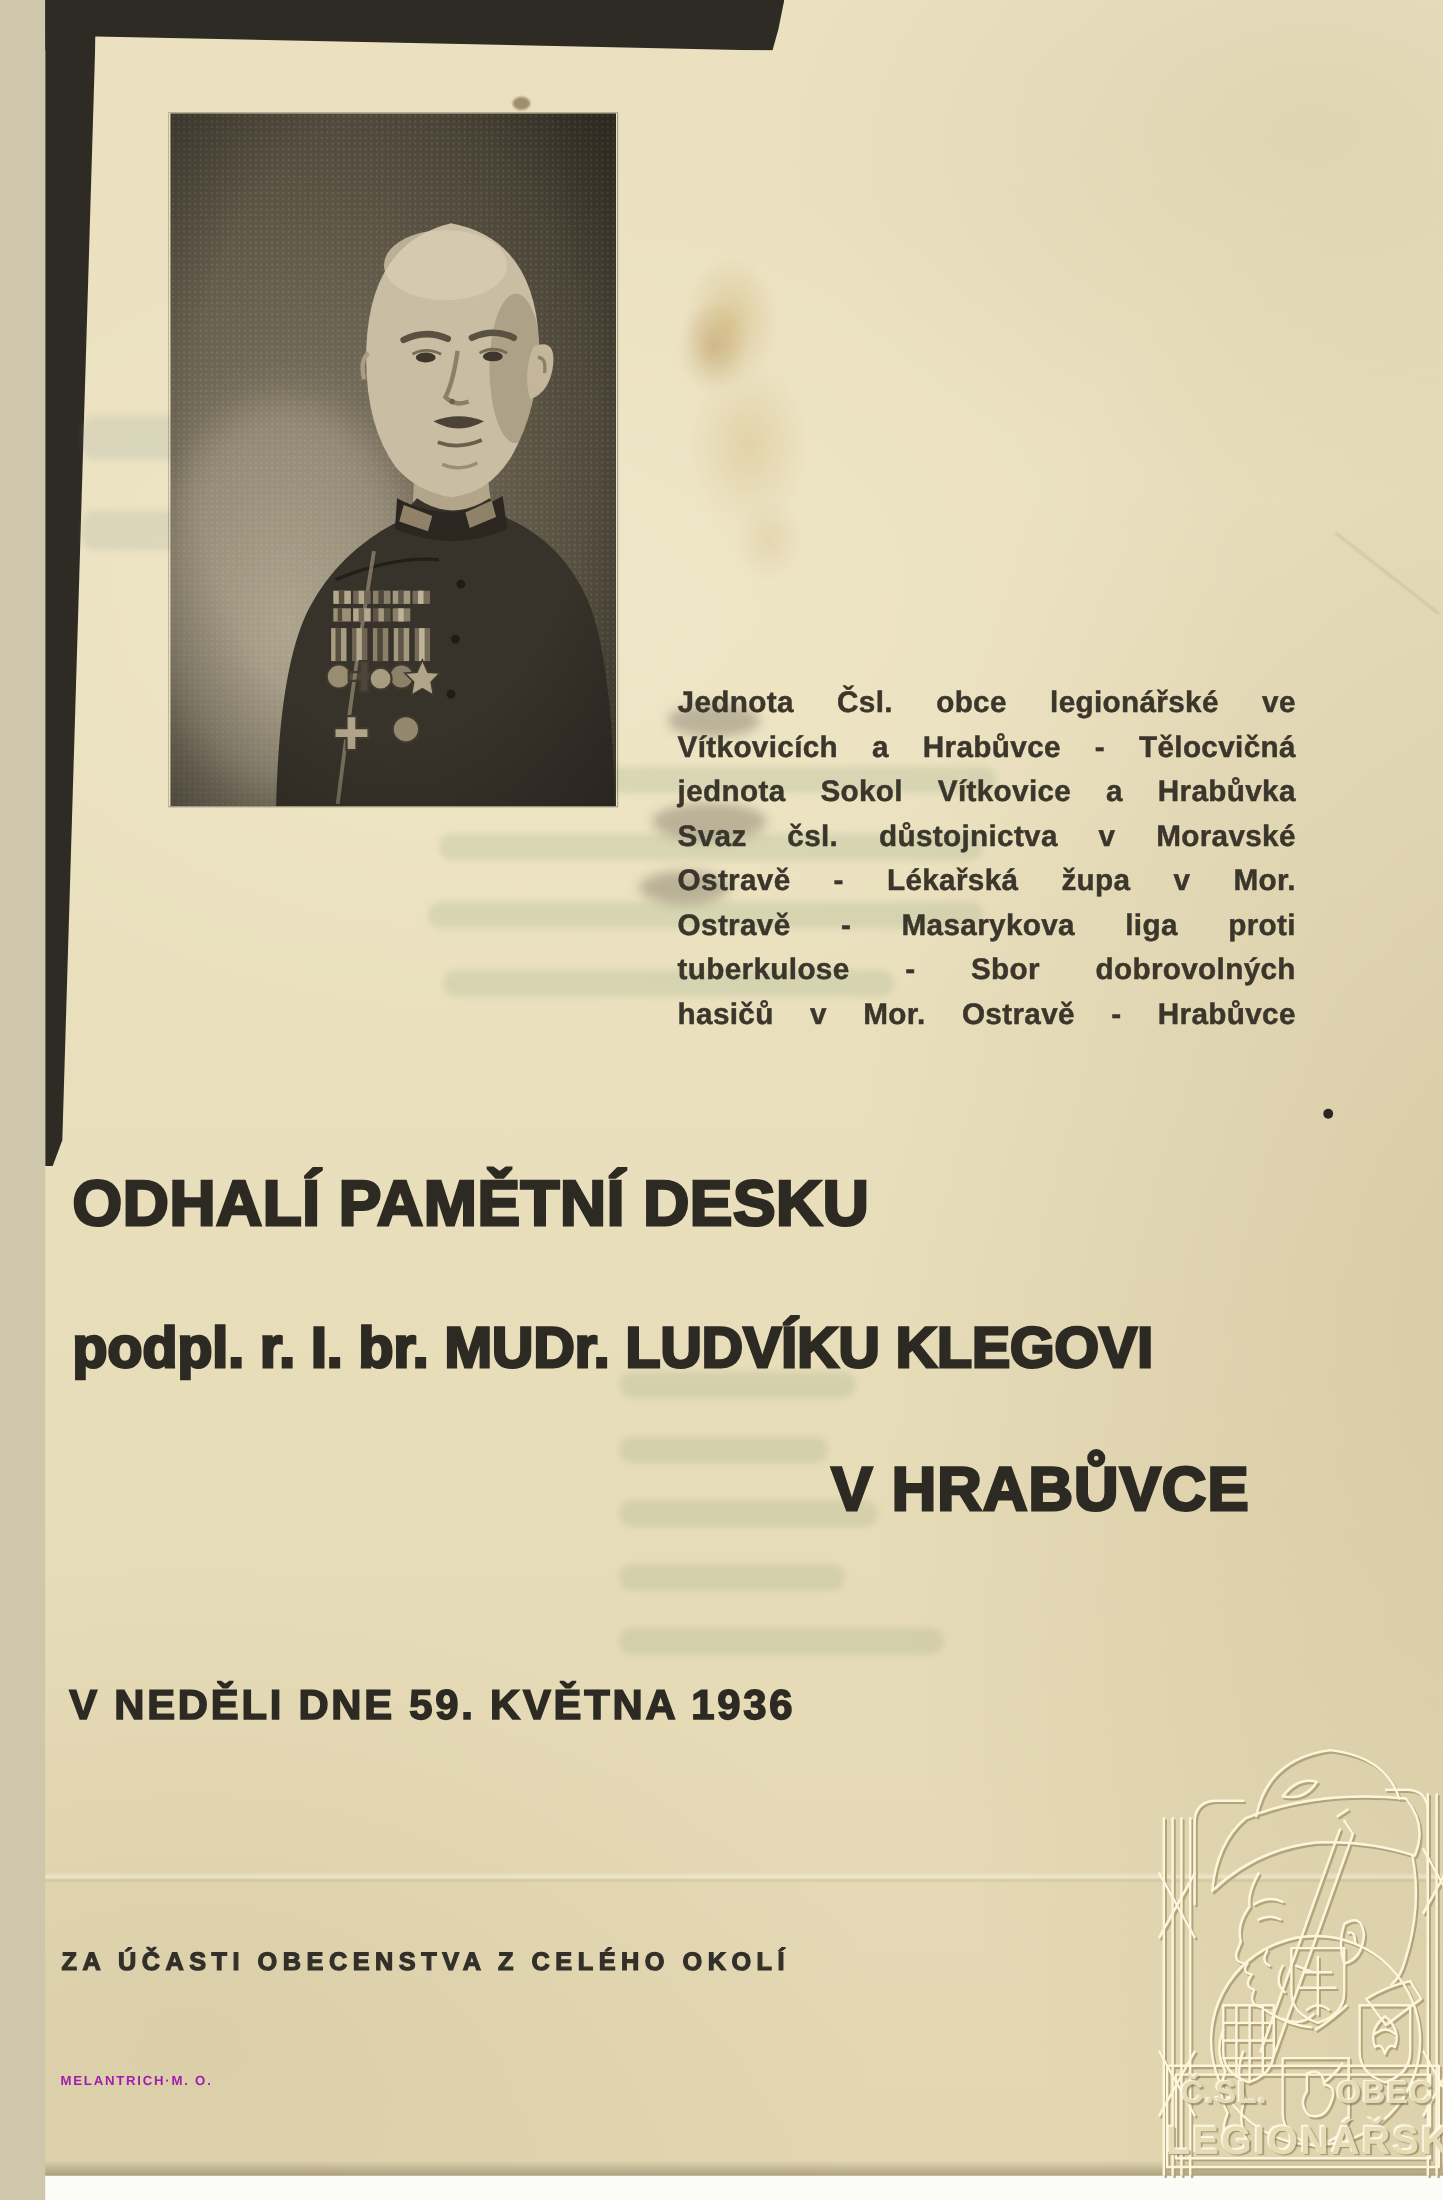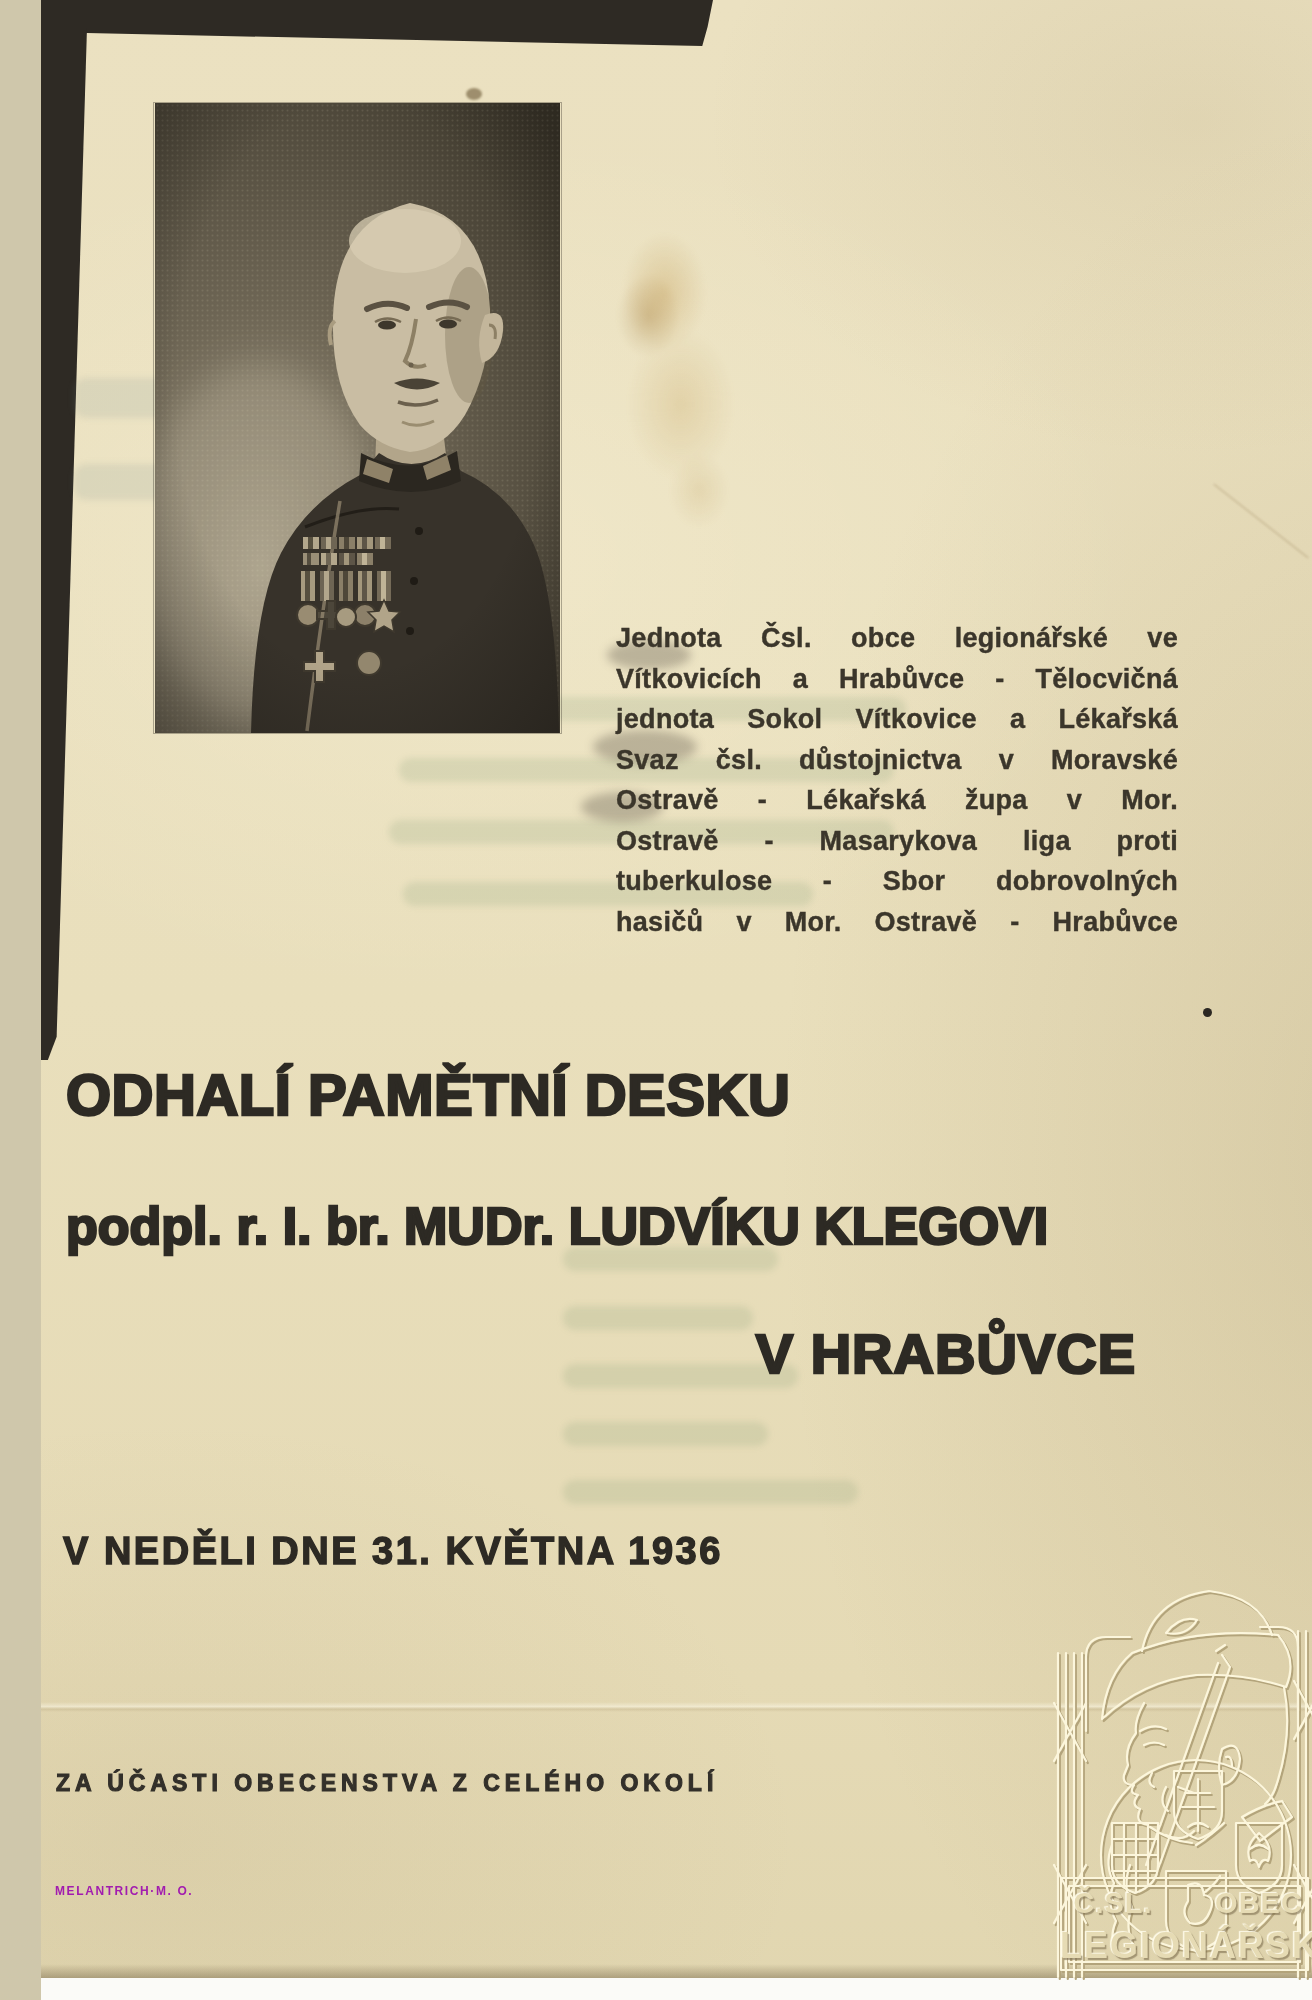--- a/index.html
+++ b/index.html
@@ -217,32 +217,32 @@
         <path d="M160 548 h9 v11 h11 v9 h-11 v11 h-9 v-11 h-11 v-9 h11 Z" fill="#b1a489" stroke="#3f392e" stroke-width="2"></path>
         <circle cx="214" cy="560" r="12" fill="#93876e" stroke="#3f392e" stroke-width="2"></circle>
       </g>
       <rect width="405" height="630" fill="url(#pvig)"></rect>
     </svg>
   </div>
 
   <div class="org">
     <div class="line">Jednota Čsl. obce legionářské ve</div>
     <div class="line">Vítkovicích a Hrabůvce - Tělocvičná</div>
-    <div class="line">jednota Sokol Vítkovice a Lékařská</div>
+    <div class="line">jednota Sokol Vítkovice a Hrabůvka</div>
     <div class="line">Svaz čsl. důstojnictva v Moravské</div>
     <div class="line">Ostravě - Lékařská župa v Mor.</div>
     <div class="line">Ostravě - Masarykova liga proti</div>
     <div class="line">tuberkulose - Sbor dobrovolných</div>
     <div class="line">hasičů v Mor. Ostravě - Hrabůvce</div>
   </div>
 
   <div class="hl hl1">ODHALÍ PAMĚTNÍ DESKU</div>
   <div class="hl hl2">podpl. r. I. br. MUDr. LUDVÍKU KLEGOVI</div>
   <div class="hl hl3">V HRABŮVCE</div>
-  <div class="hl date-line">V NEDĚLI DNE 31. KVĚTNA 1936</div>
+  <div class="hl date-line">V NEDĚLI DNE 59. KVĚTNA 1936</div>
 
   <div class="ft ft1">ZA ÚČASTI OBECENSTVA Z CELÉHO OKOLÍ</div>
   <div class="imprint">MELANTRICH·M. O.</div>
 
   <div class="seal">
     <svg viewBox="0 0 300 450">
       <defs>
         <g id="relief" fill="none" stroke-width="2.2" stroke-linecap="round" stroke-linejoin="round">
 
           <path d="M12 118 V442 M20 118 V442 M28 118 V442 M36 118 V442"></path>

